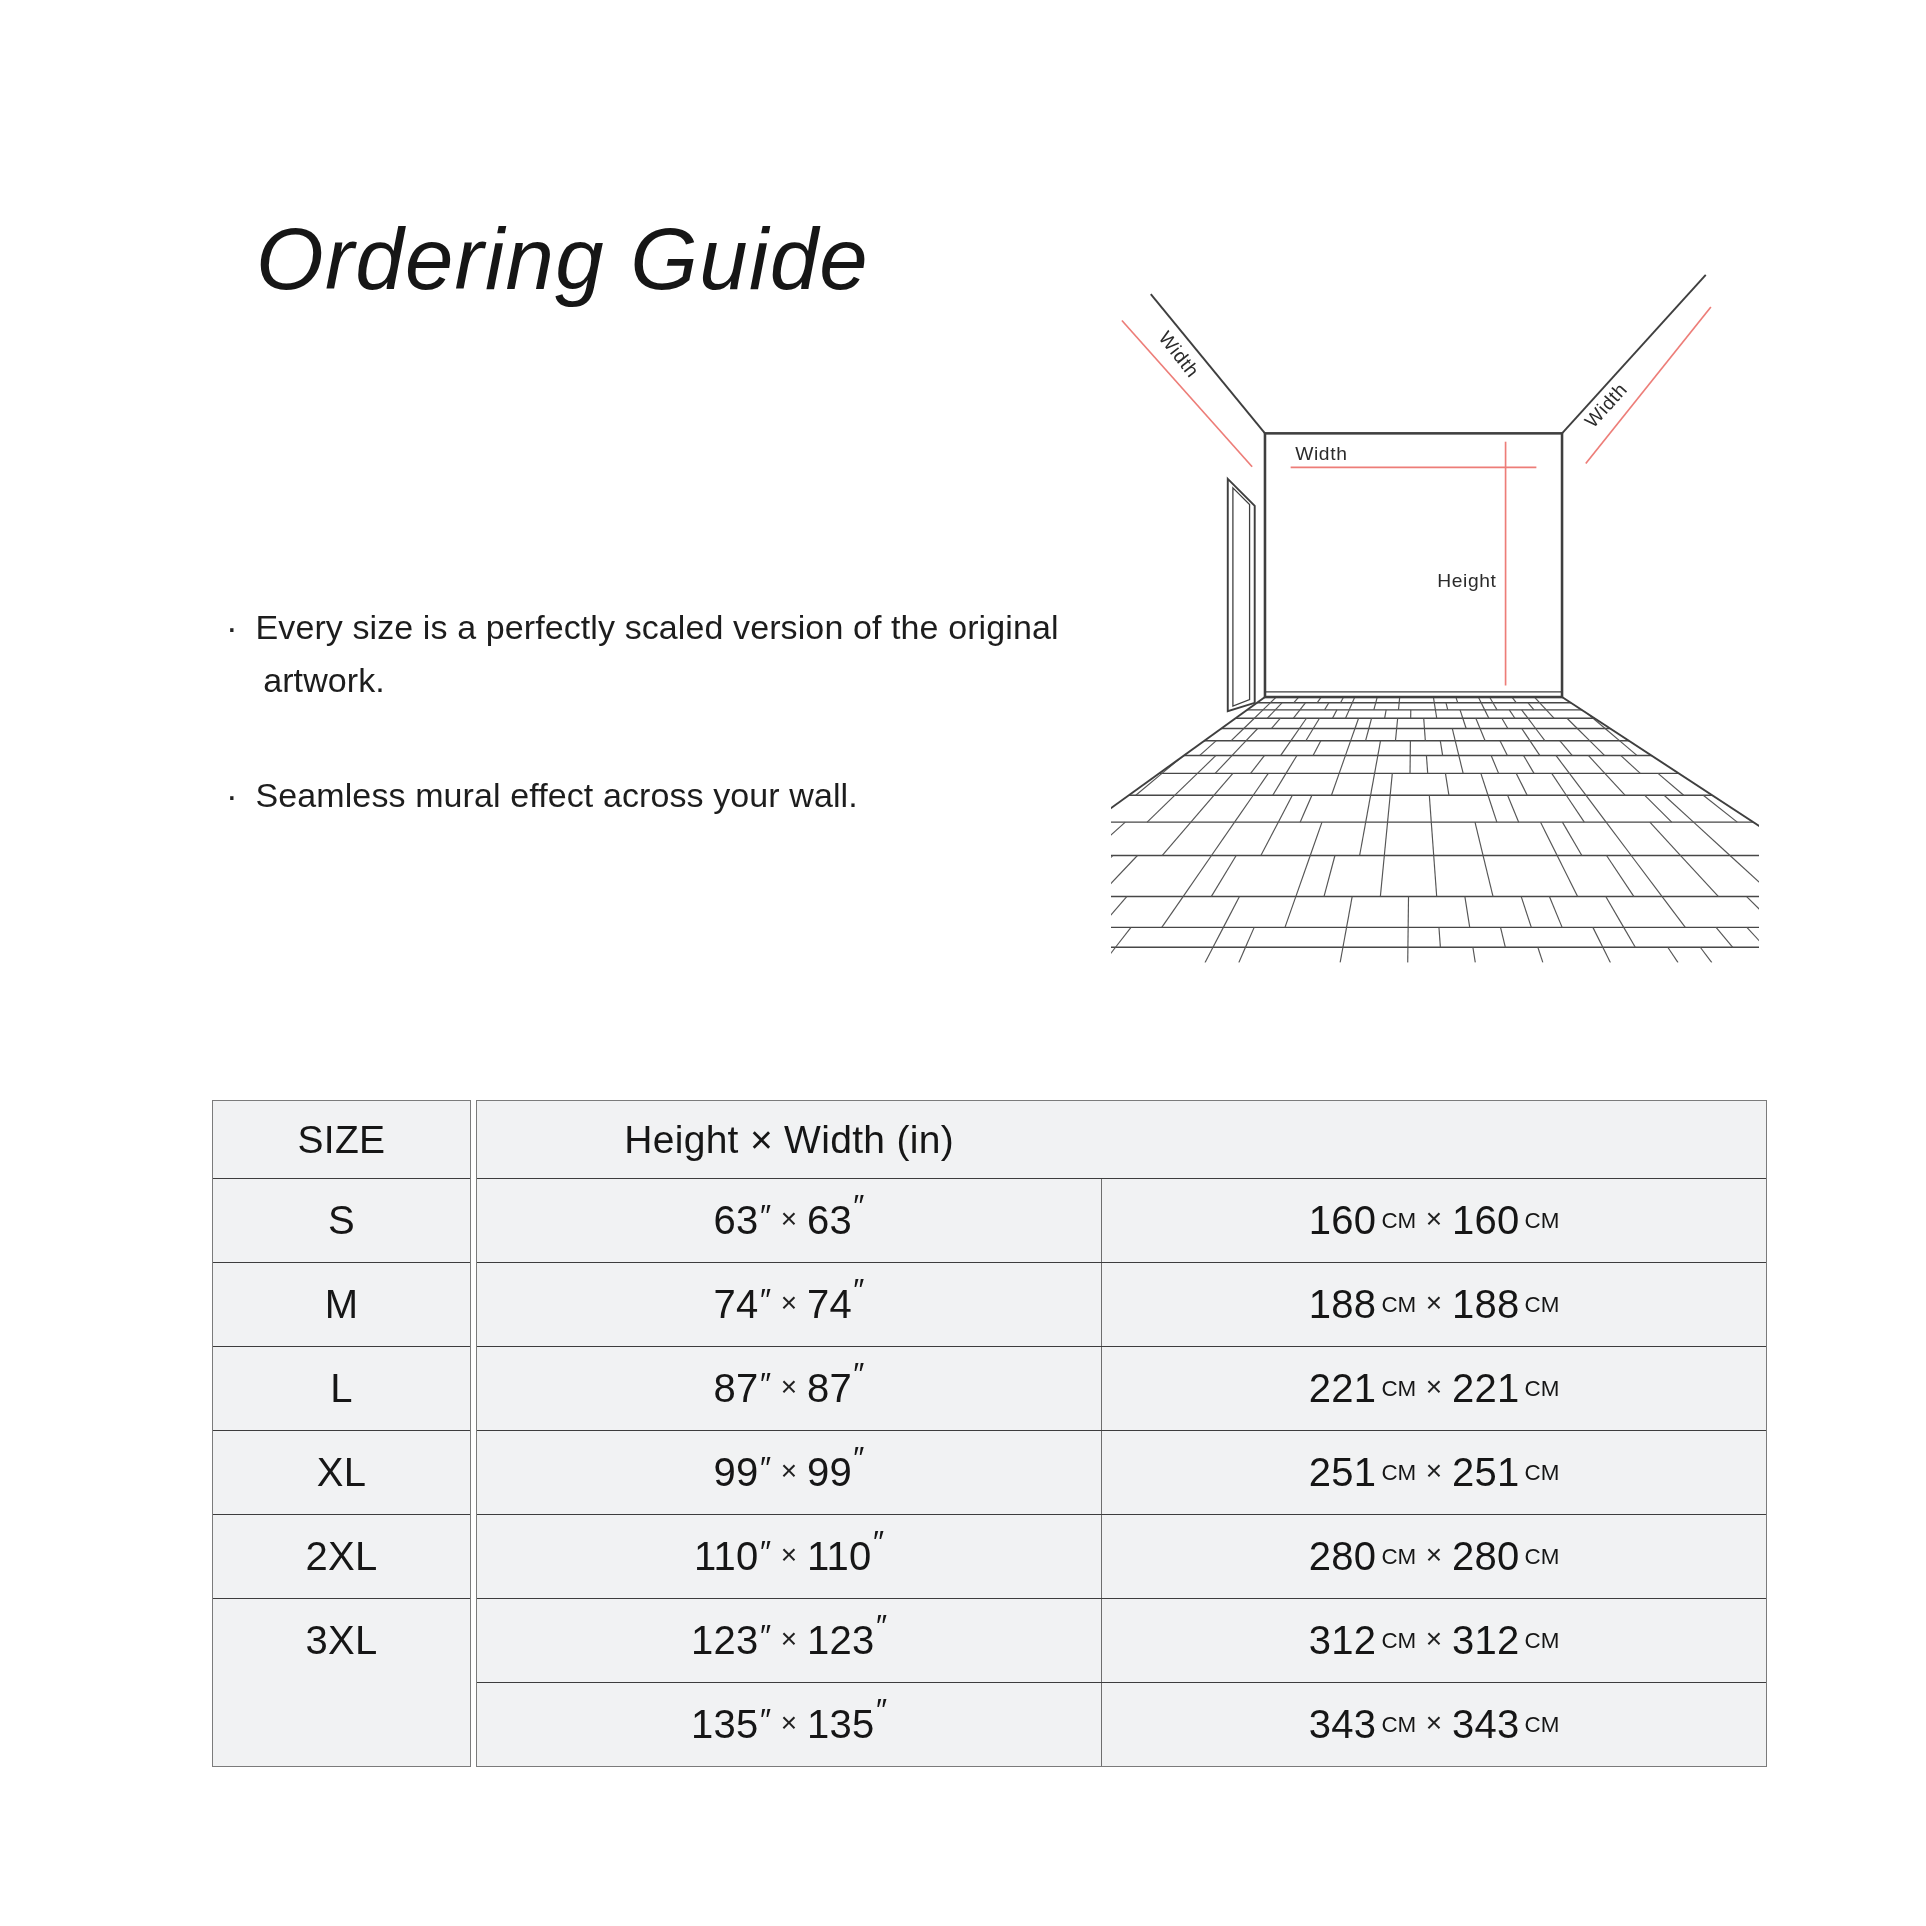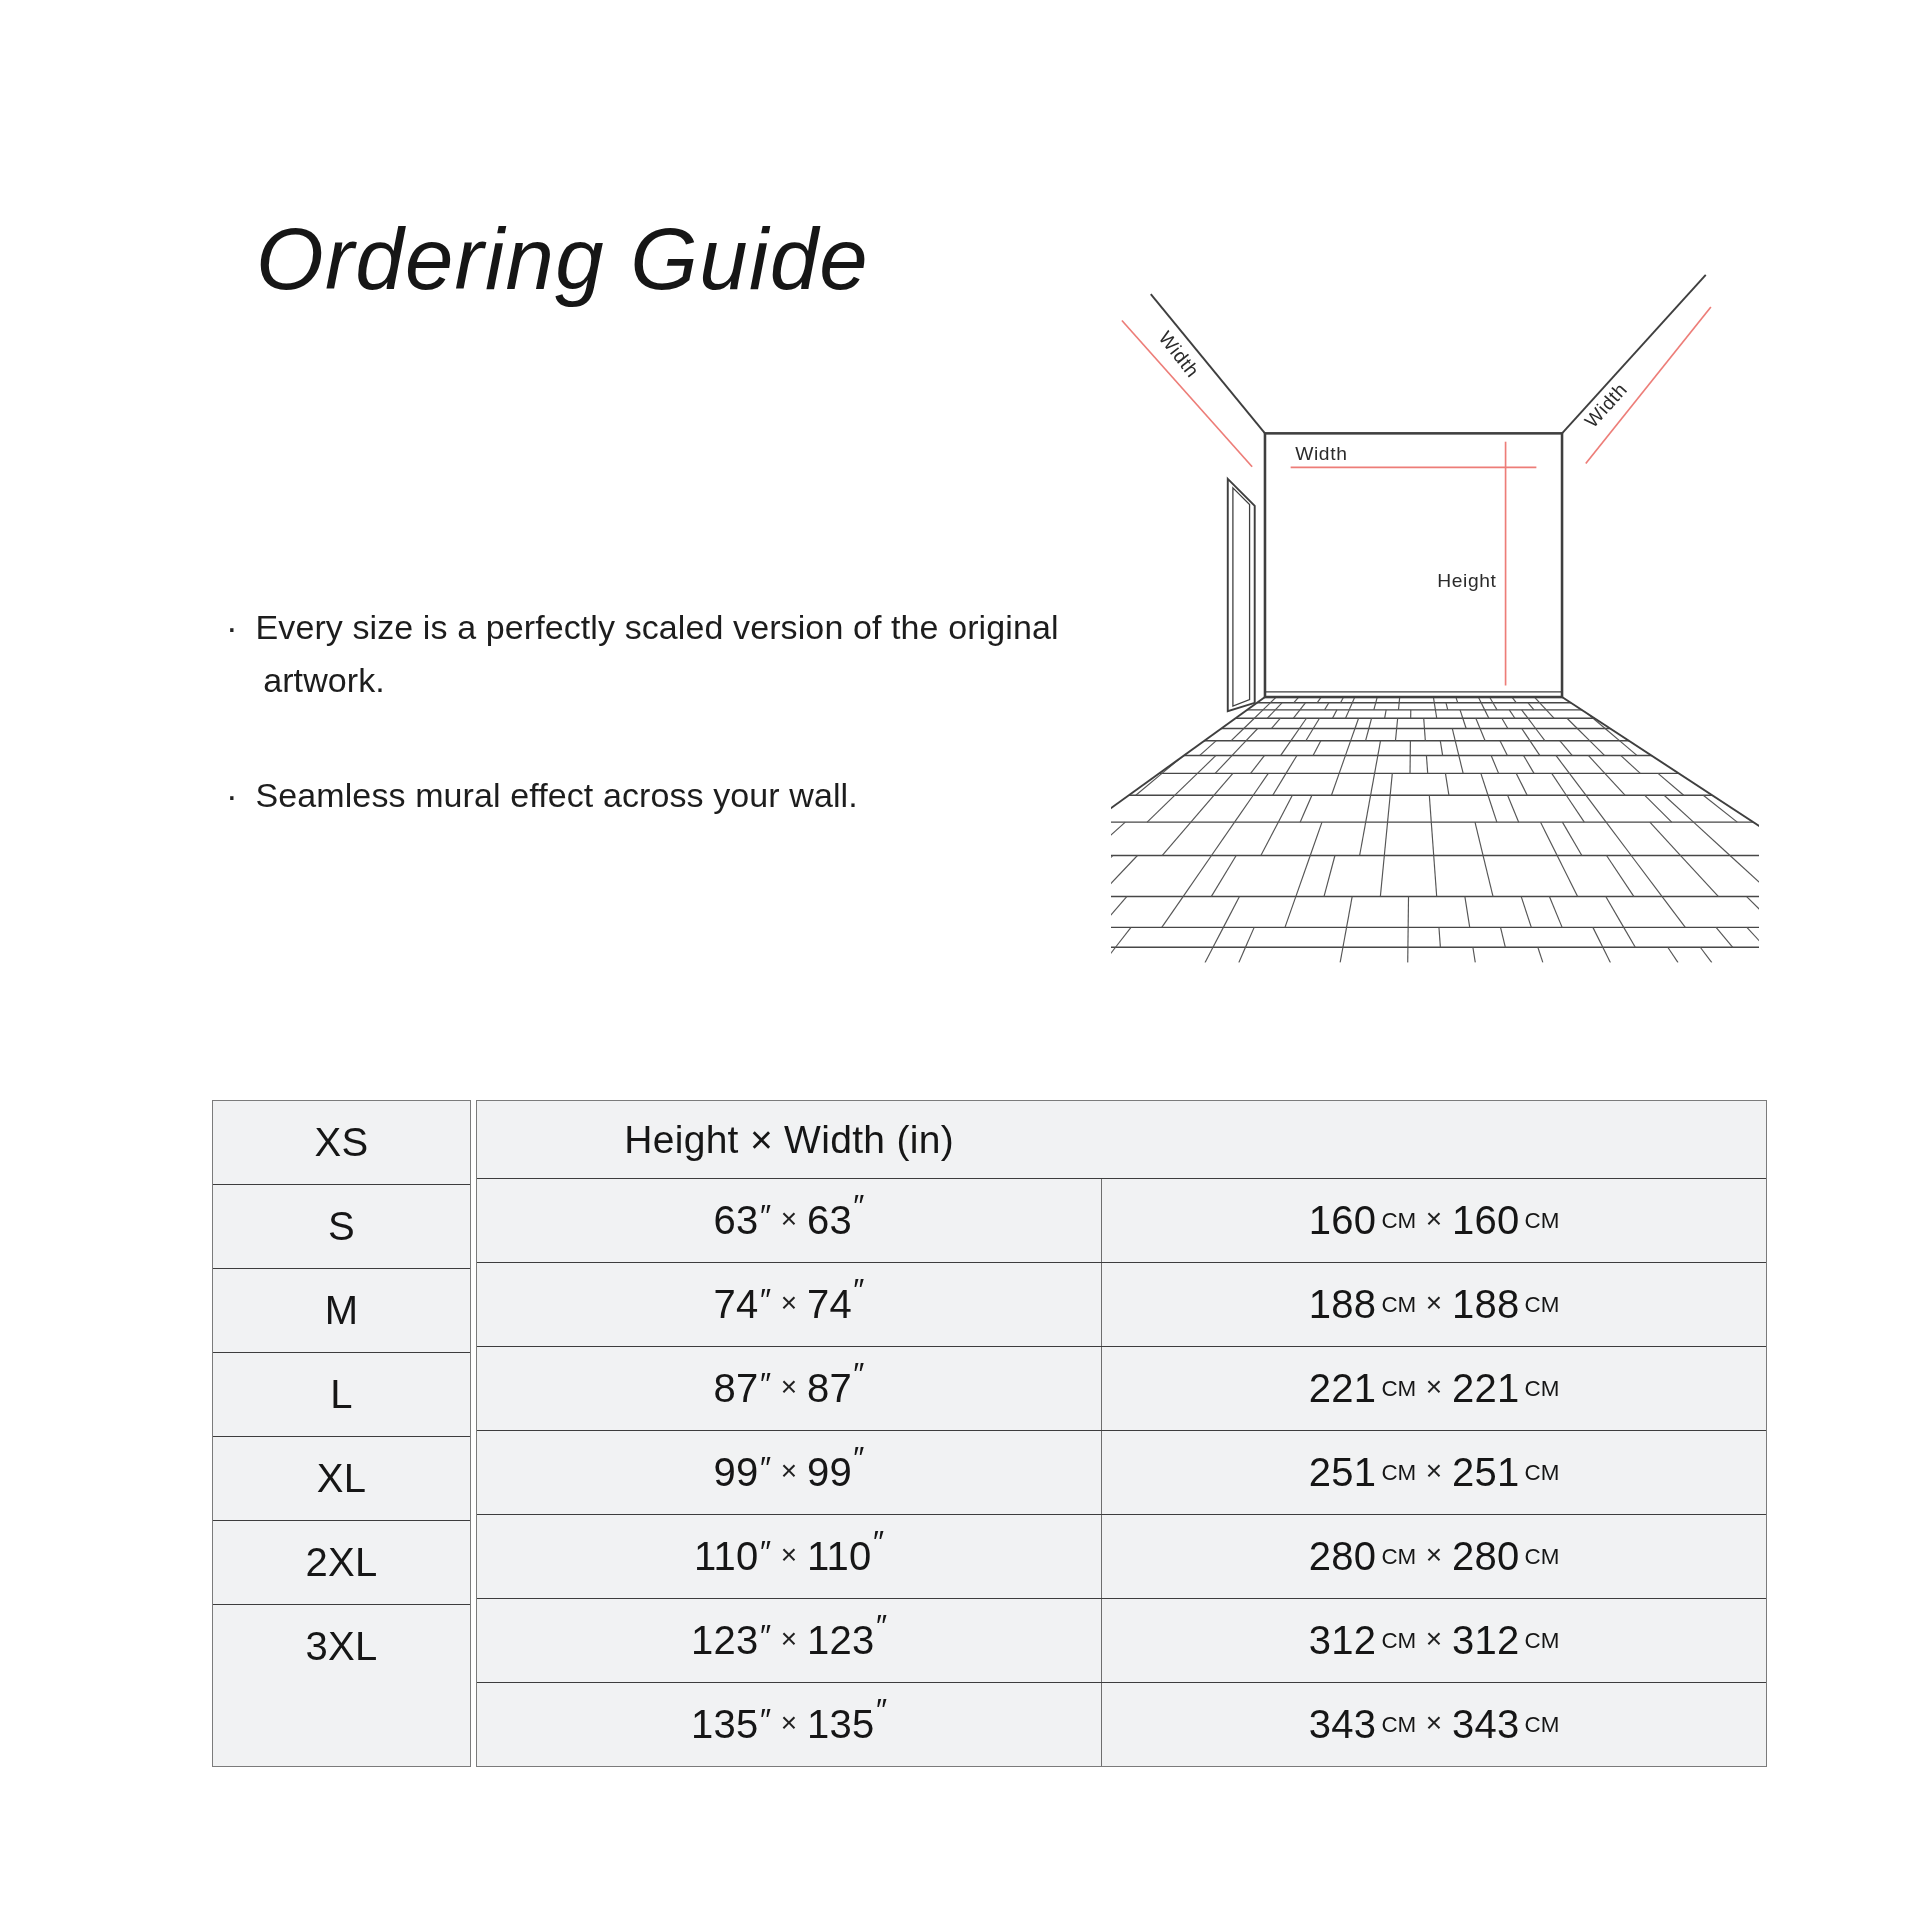--- a/index.html
+++ b/index.html
@@ -520,22 +520,22 @@
 
     <text transform="translate(98,148) rotate(52)" text-anchor="middle">Width</text>
     <text x="287" y="306">Width</text>
     <text transform="translate(779,228) rotate(-48)" text-anchor="middle">Width</text>
     <text x="601" y="505" text-anchor="end">Height</text>
   </svg>
 </div>
 
 <div class="size-table">
   <div class="tblock block1">
-    <div class="trow">
-        <div class="cell">XS</div>
+    <div class="trow head">
+        <div class="cell">SIZE</div>
       </div>
     <div class="trow">
         <div class="cell">S</div>
       </div>
     <div class="trow">
         <div class="cell">M</div>
       </div>
     <div class="trow">
         <div class="cell">L</div>
       </div>

